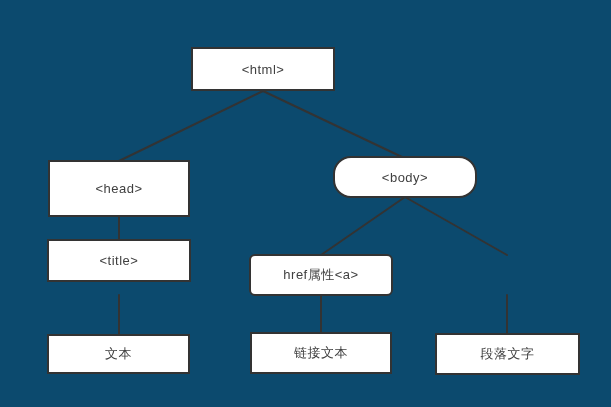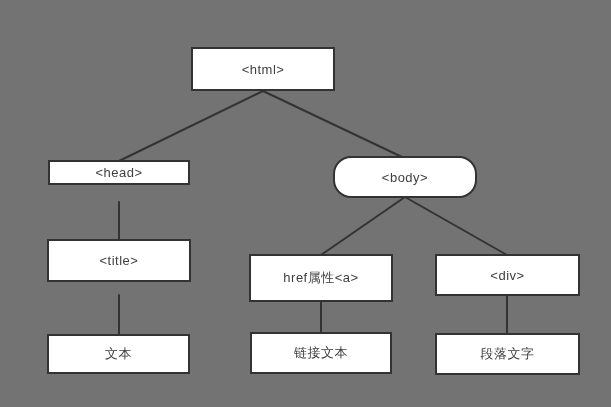--- a/index.html
+++ b/index.html
@@ -4,21 +4,21 @@
 <style>
   html, body {
     margin: 0;
     padding: 0;
     background: #ffffff;
   }
   .canvas {
     position: relative;
     width: 611px;
     height: 407px;
-    background: #737373;
+    background: #0c4a6e;
     font-family: "Liberation Sans", "DejaVu Sans", sans-serif;
     overflow: hidden;
   }
   .connectors {
     position: absolute;
     left: 0;
     top: 0;
     width: 611px;
     height: 407px;
   }
@@ -36,25 +36,25 @@
     align-items: center;
     justify-content: center;
     font-size: 13px;
     color: #404040;
     letter-spacing: 0.5px;
     white-space: nowrap;
   }
   
   .node-html  { left: 191px; top: 47px;  width: 144px; height: 44px; }
   
-  .node-head  { left: 48px;  top: 160px; width: 142px; height: 25px; }
+  .node-head  { left: 48px;  top: 160px; width: 142px; height: 57px; }
   .node-body  { left: 333px; top: 156px; width: 144px; height: 42px; border-radius: 18px; }
   
   .node-title { left: 47px;  top: 239px; width: 144px; height: 43px; }
-  .node-a     { left: 249px; top: 254px; width: 144px; height: 48px; }
+  .node-a     { left: 249px; top: 254px; width: 144px; height: 42px; border-radius: 6px; }
   .node-div   { left: 435px; top: 254px; width: 145px; height: 42px; }
   
   .node-text      { left: 47px;  top: 334px; width: 143px; height: 40px; }
   .node-link-text { left: 250px; top: 332px; width: 142px; height: 42px; text-align: right; }
   .node-para-text { left: 435px; top: 333px; width: 145px; height: 42px; }
 </style>
 </head>
 <body>
 
 <div class="canvas">
@@ -83,23 +83,20 @@
   </div>
 
   <div class="node node-title">
     <span>&lt;title&gt;</span>
   </div>
 
   <div class="node node-a">
     <span>href属性&lt;a&gt;</span>
   </div>
 
-  <div class="node node-div">
-    <span>&lt;div&gt;</span>
-  </div>
 
   <div class="node node-text">
     <span>文本</span>
   </div>
 
   <div class="node node-link-text">
     <span>链接文本</span>
   </div>
 
   <div class="node node-para-text">

